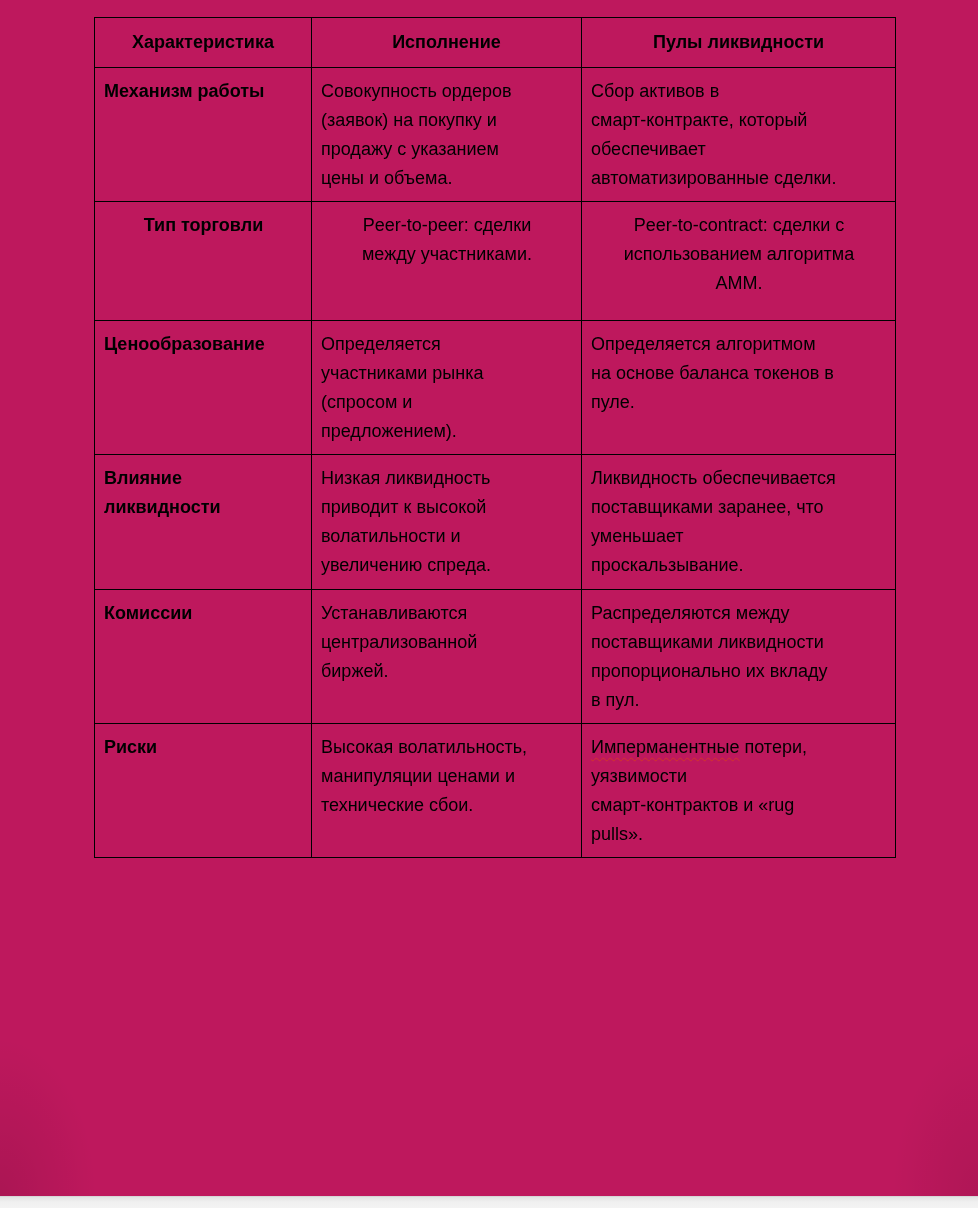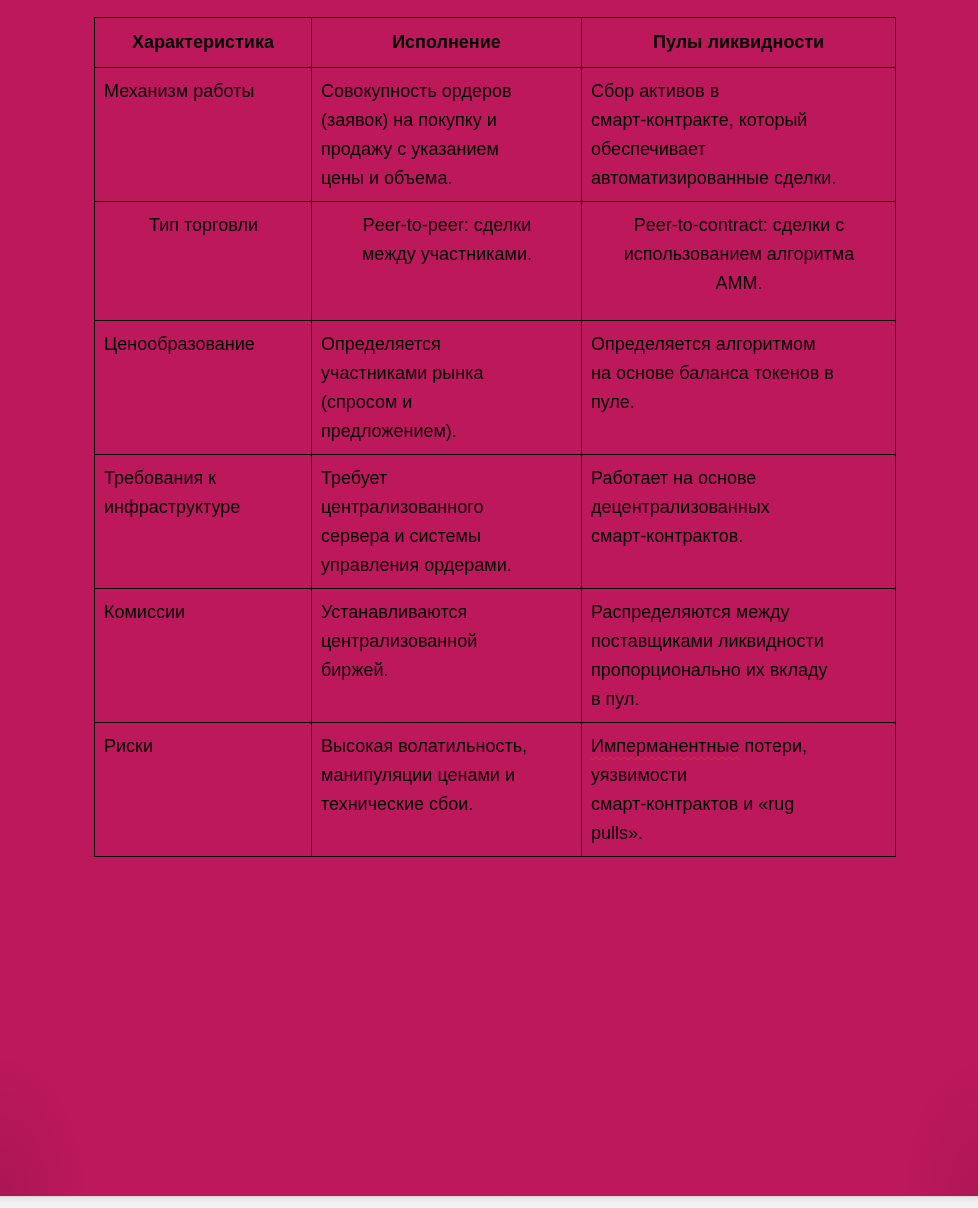--- a/index.html
+++ b/index.html
@@ -40,21 +40,21 @@
     overflow: hidden;
   }
   table.cmp th {
     vertical-align: middle;
     text-align: center;
     font-weight: bold;
     padding: 0 6px;
     white-space: normal;
   }
   table.cmp td.label {
-    font-weight: normal;
+    font-weight: bold;
   }
   
   tr.r0 { height: 50px; }
   tr.r1 { height: 131px; }
   tr.r2 { height: 119px; text-align: center; }
   tr.r3 { height: 133px; margin-top: 24px; }
   tr.r4 { height: 133px; }
   tr.r5 { height: 135px; }
   tr.r6 { height: 133px; }
   tr.r7 { height: 134px; }
@@ -135,30 +135,31 @@
         <tr class="r3">
           <td class="label"><span>Ценообразование</span></td>
           <td><span>Определяется
 участниками рынка
 (спросом и
 предложением).</span></td>
           <td><span>Определяется алгоритмом
 на основе баланса токенов в
 пуле.</span></td>
         </tr>
-        <tr class="r6">
-          <td class="label"><span>Требования к
-инфраструктуре</span></td>
-          <td><span>Требует
-централизованного
-сервера и системы
-управления ордерами.</span></td>
-          <td><span>Работает на основе
-децентрализованных
-смарт-контрактов.</span></td>
+        <tr class="r5">
+          <td class="label"><span>Влияние
+ликвидности</span></td>
+          <td><span>Низкая ликвидность
+приводит к высокой
+волатильности и
+увеличению спреда.</span></td>
+          <td><span>Ликвидность обеспечивается
+поставщиками заранее, что
+уменьшает
+проскальзывание.</span></td>
         </tr>
         <tr class="r7">
           <td class="label"><span>Комиссии</span></td>
           <td><span>Устанавливаются
 централизованной
 биржей.</span></td>
           <td><span>Распределяются между
 поставщиками ликвидности
 пропорционально их вкладу
 в пул.</span></td>

